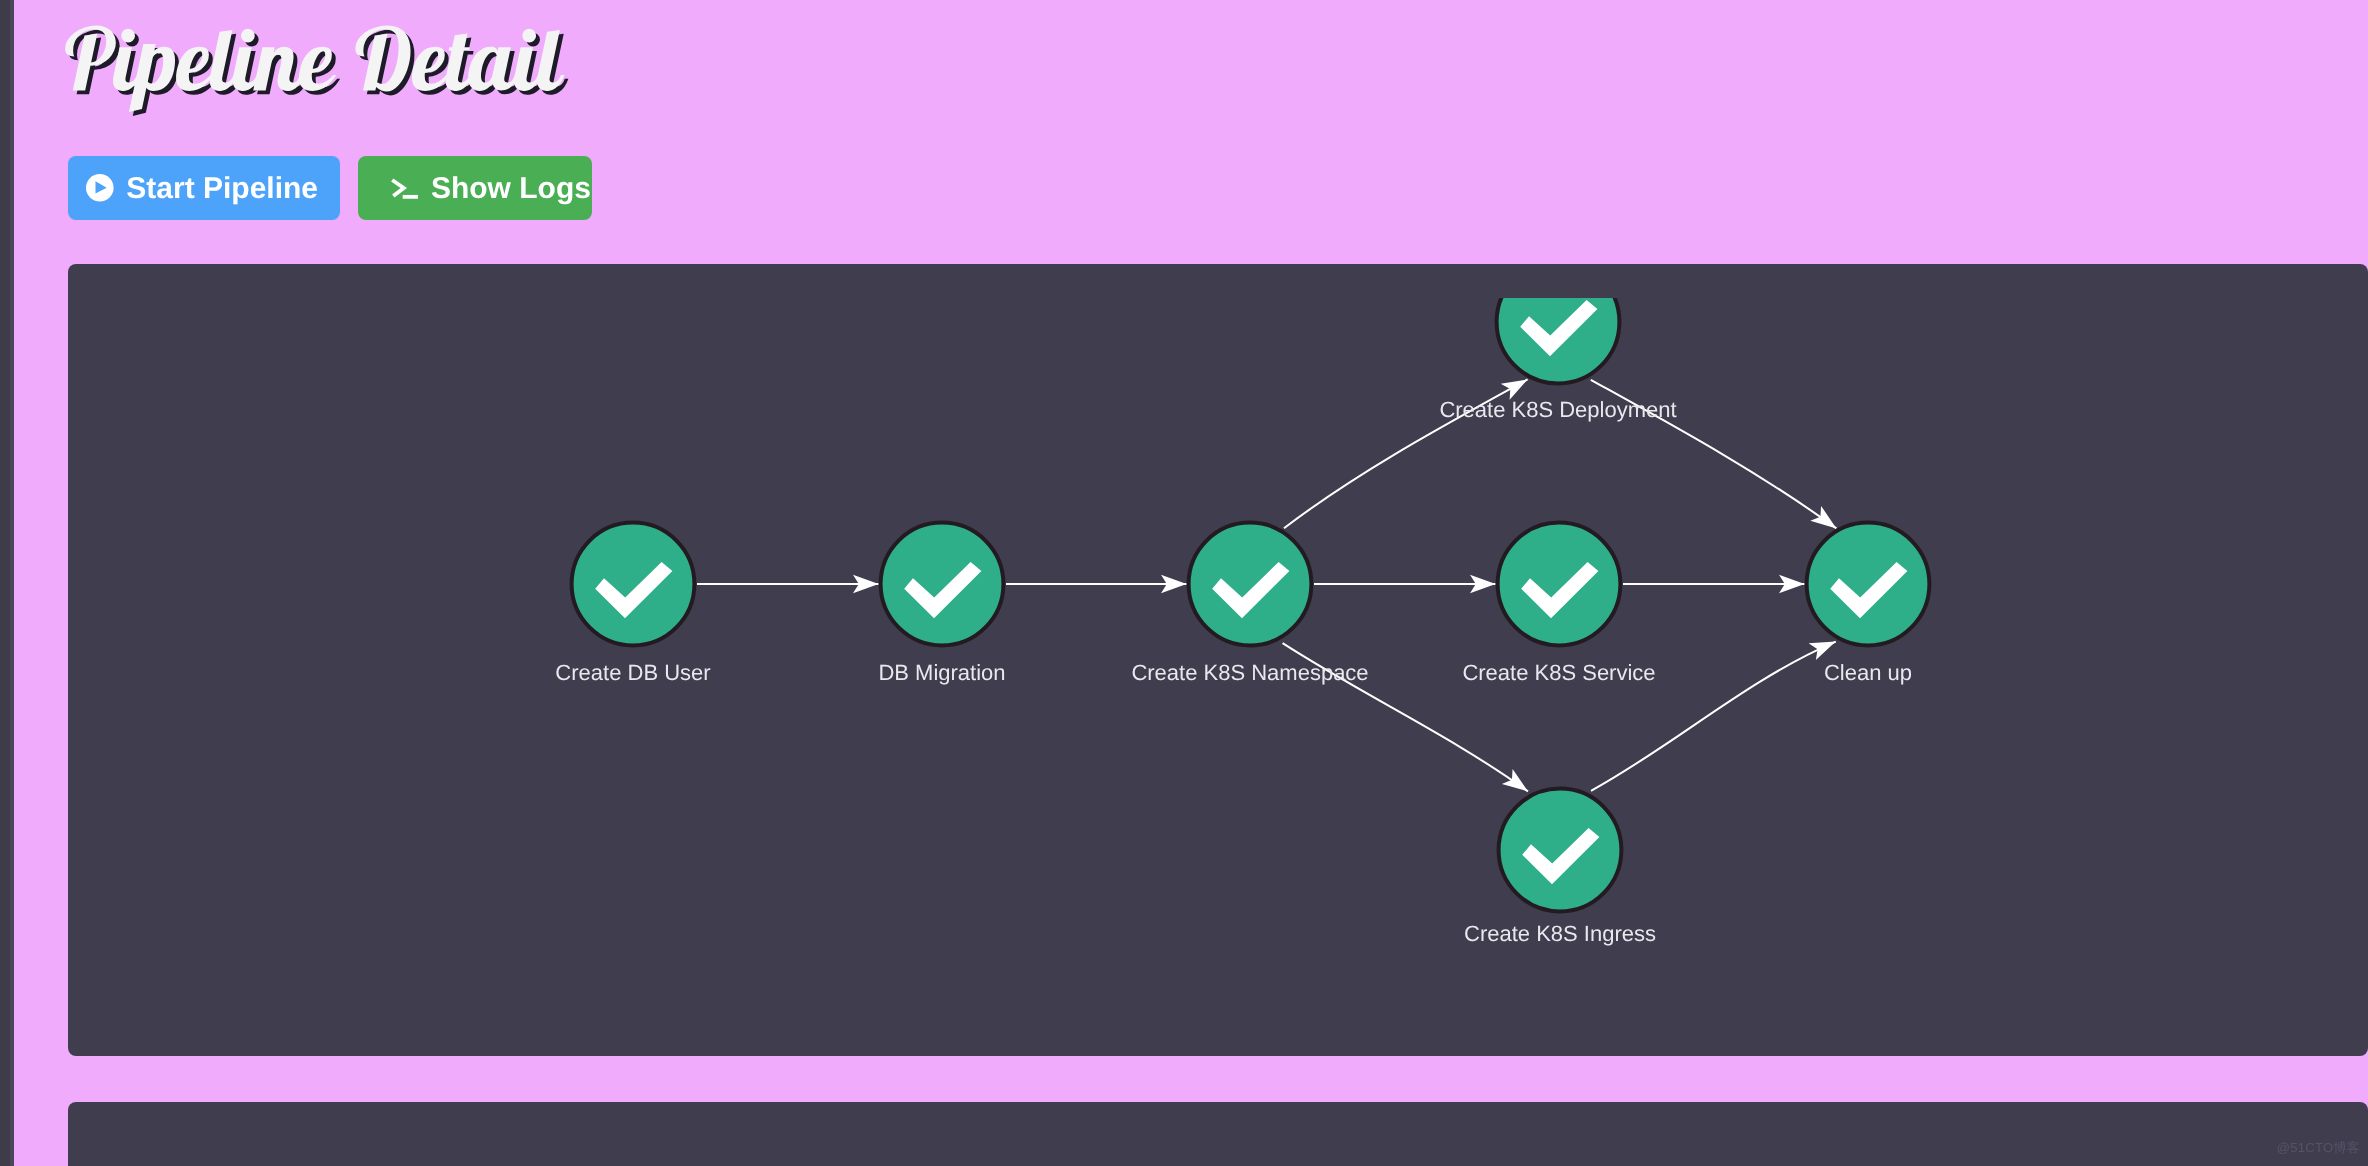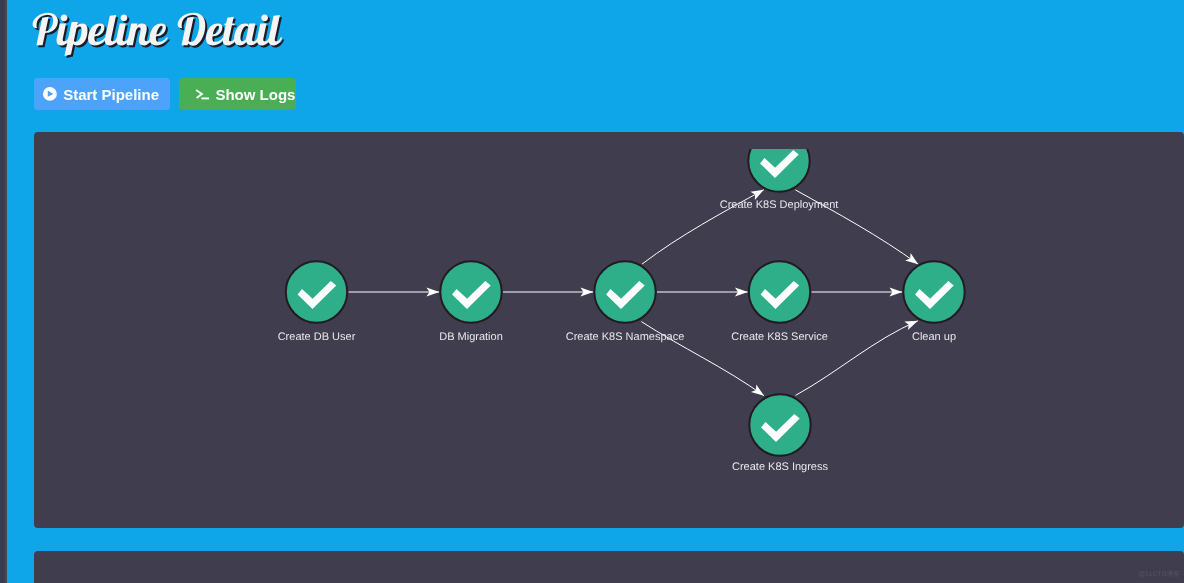--- a/index.html
+++ b/index.html
@@ -3,21 +3,21 @@
 <meta charset="utf-8">
 <title>Pipeline Detail</title>
 <style>
   *{box-sizing:border-box}
   html,body{margin:0;padding:0}
   body{width:1184px;height:583px;overflow:hidden;background:#272532;
        font-family:"Liberation Sans",sans-serif;position:relative;
        -webkit-font-smoothing:antialiased;text-rendering:geometricPrecision}
   .rail{position:absolute;left:0;top:0;width:5px;height:583px;background:#3e3c4b}
   .rail-edge{position:absolute;left:5px;top:0;width:2px;height:583px;background:#4a4858}
-  .page{position:absolute;left:7px;top:0;width:1177px;height:583px;background:#0ea5e9}
+  .page{position:absolute;left:7px;top:0;width:1177px;height:583px;background:#f0abfc}
   .inner{position:absolute;left:27px;top:0;width:1150px;height:583px}
   .title-svg{position:absolute;left:-3px;top:0}
   .btnrow{position:absolute;left:0;top:78px;display:flex;align-items:flex-start;opacity:.999}
   .btn{height:32px;border:0;border-radius:4px;display:inline-flex;align-items:center;
        justify-content:center;color:#fff;font-size:15px;font-weight:700;white-space:nowrap;
        font-family:"Liberation Sans",sans-serif;cursor:pointer;padding:0;line-height:1}
   .btn .bi{display:inline-flex;align-items:center;margin-right:6.4px;margin-top:.5px}
   .btn-start{background:#4da3fa;width:136px;padding-right:3px;padding-left:1px}
   .btn-logs{background:#4aae55;width:117px;margin-left:9px;padding-right:3px;padding-left:18px}
   .card{position:absolute;left:0;width:1150px;background:#403e4e;border-radius:4px}

